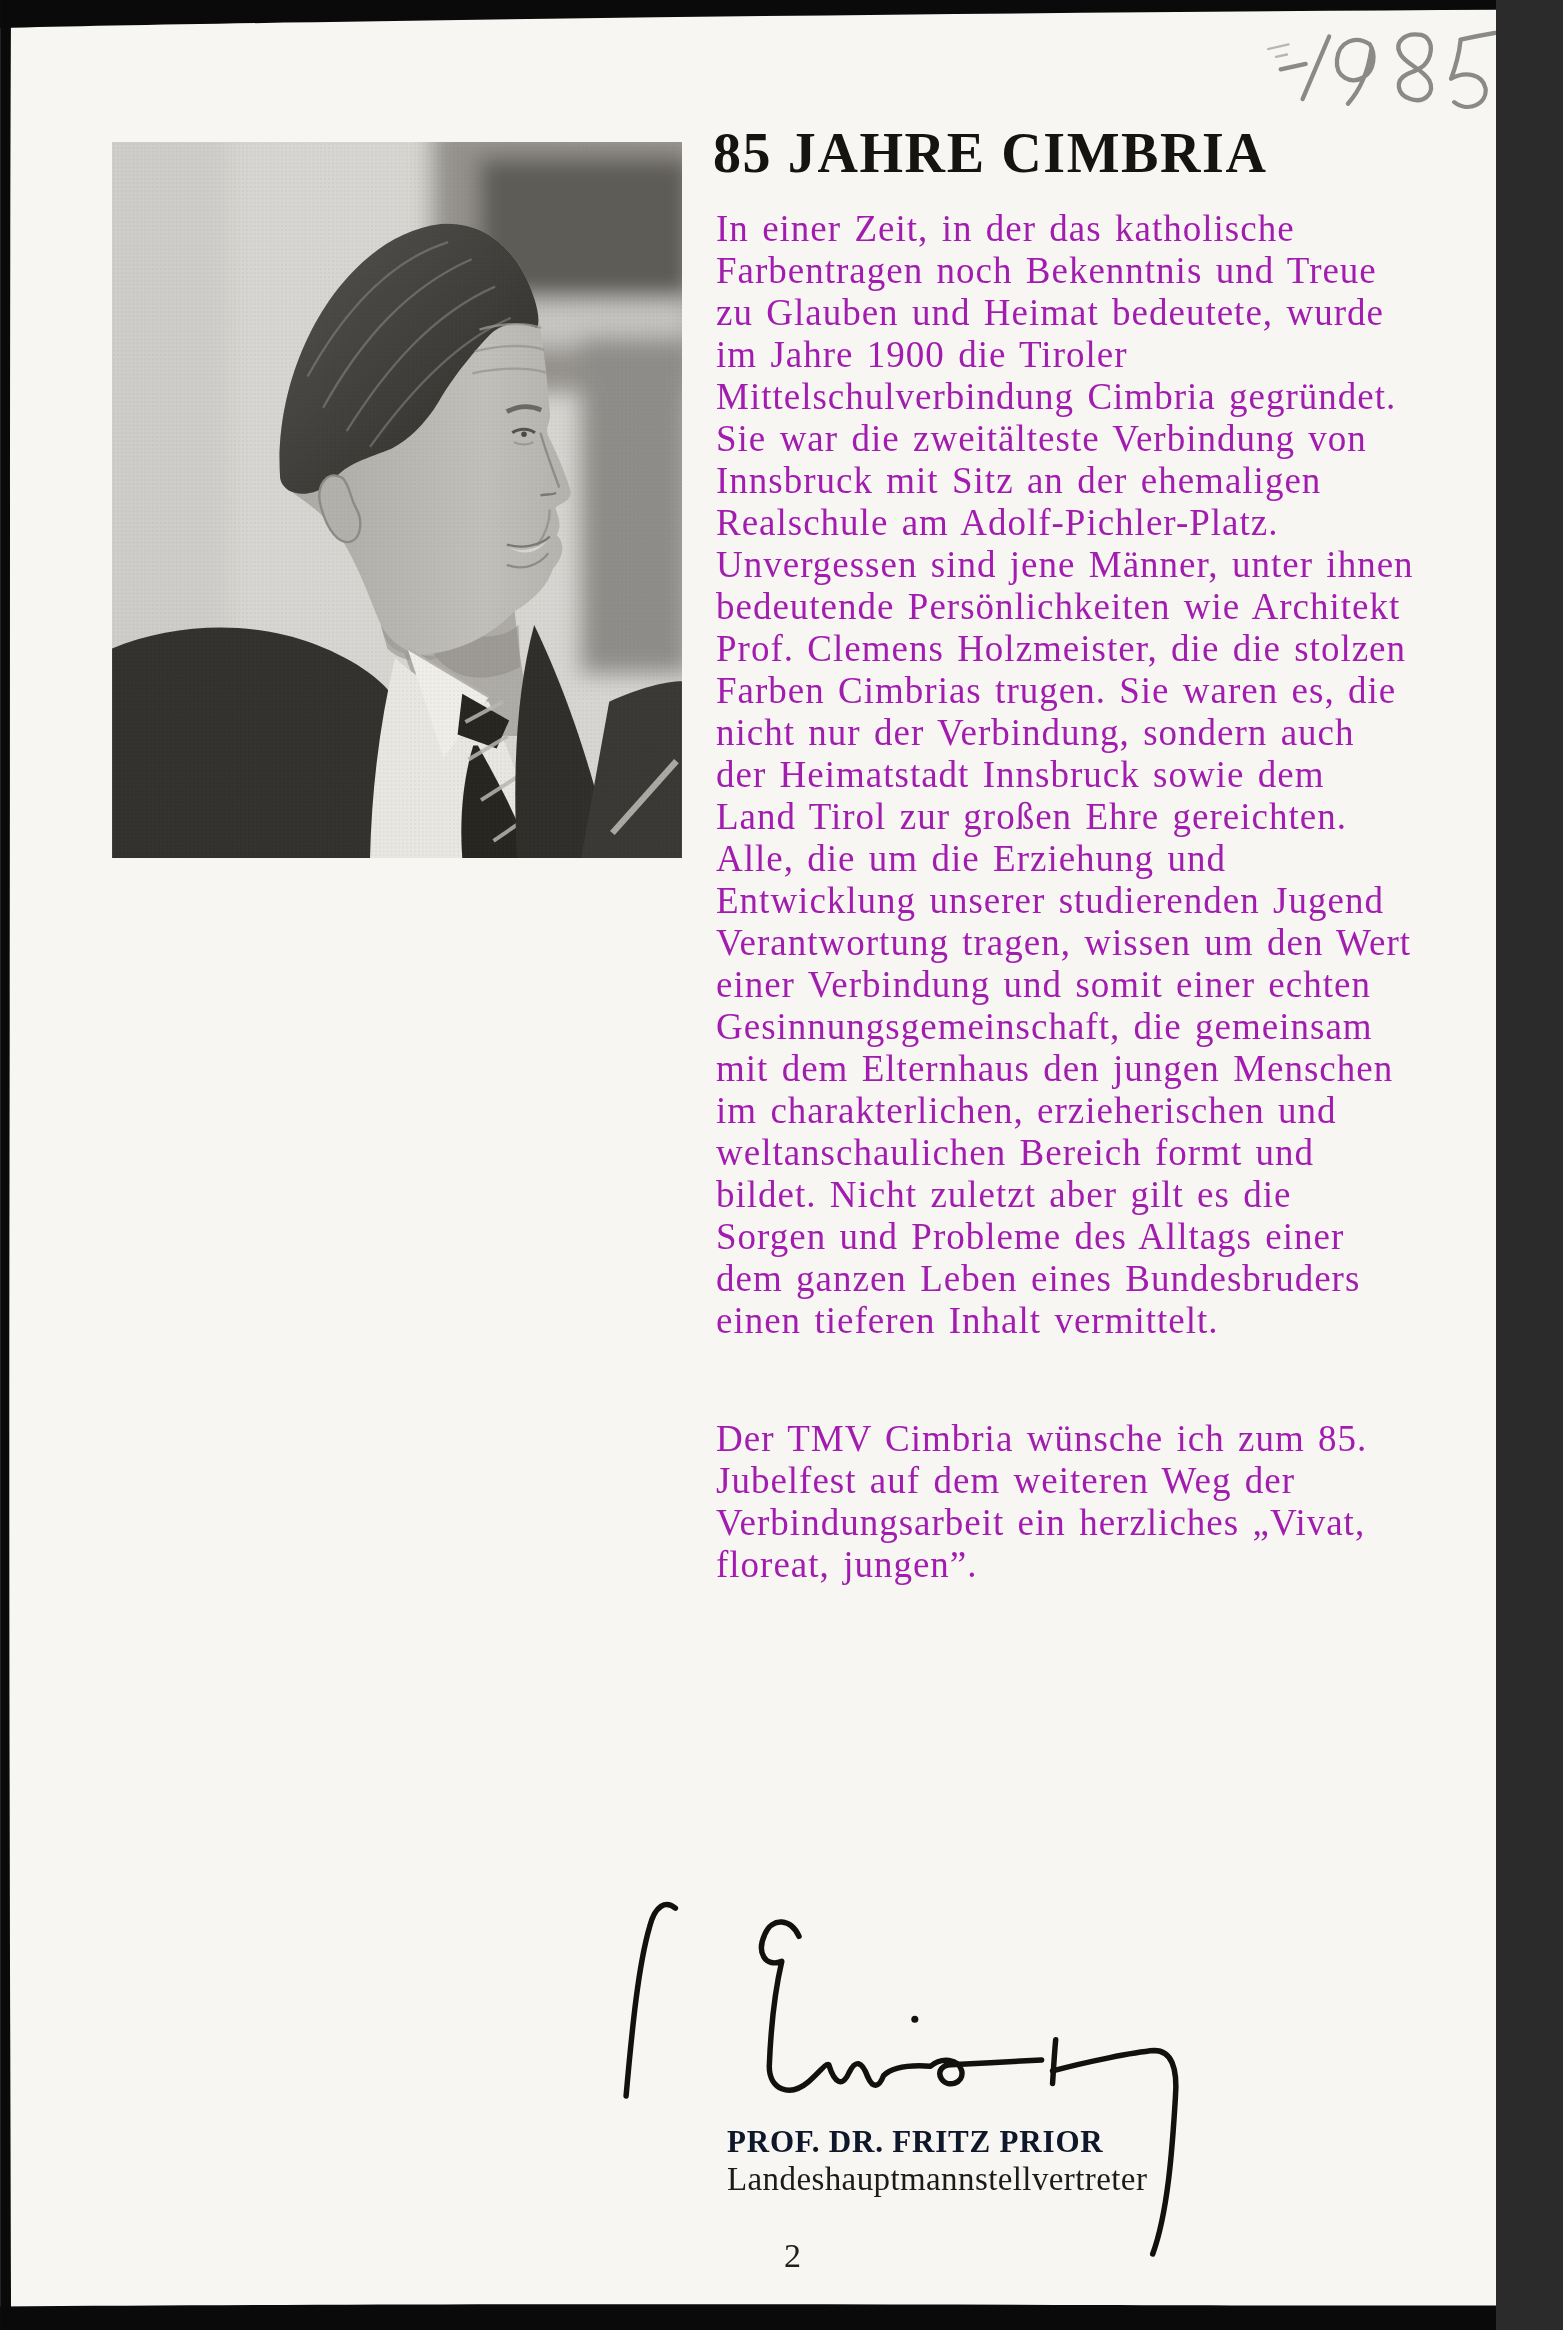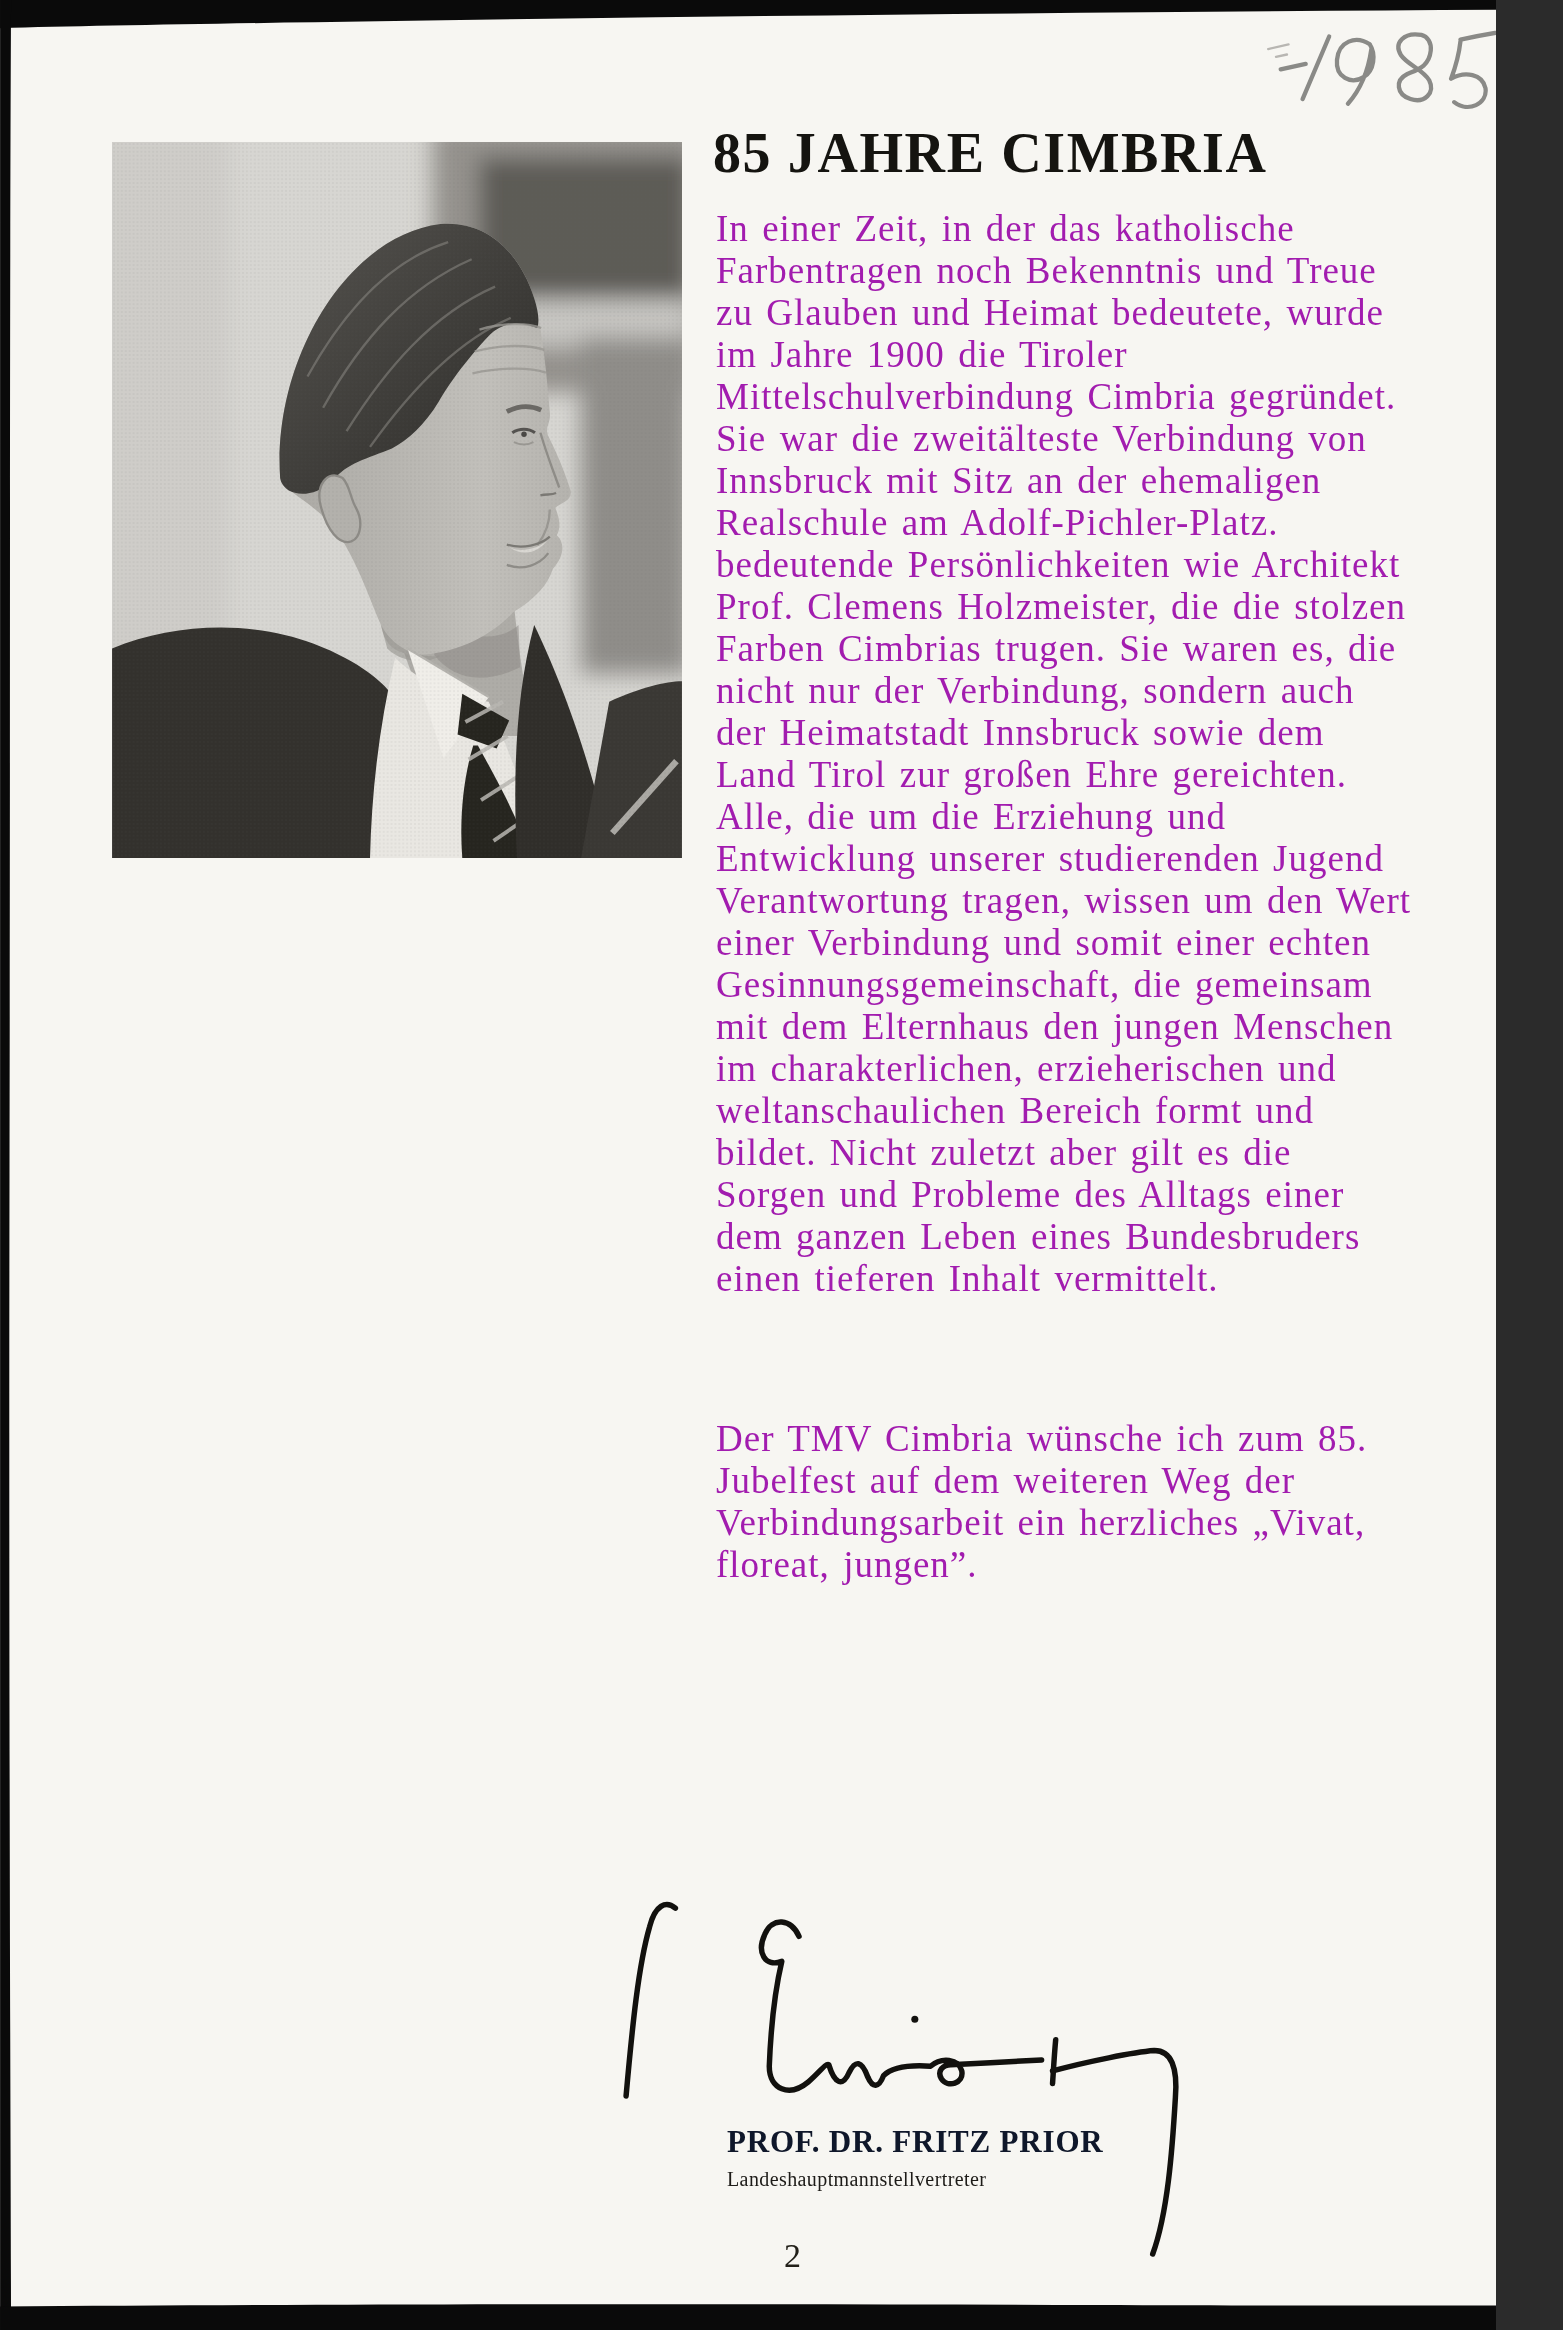--- a/index.html
+++ b/index.html
@@ -30,21 +30,21 @@
   .photo svg{display:block;width:100%;height:100%;}
   .sig-svg{position:absolute;left:594px;top:1869px;width:626px;height:407px;}
   .year-svg{position:absolute;left:1251px;top:15.6px;width:297px;height:102px;}
   .signatory-name{
     position:absolute;left:727px;top:2124px;
     font-weight:bold;font-size:31px;line-height:36px;
     letter-spacing:0.8px;color:#0f172a;white-space:nowrap;
   }
   .signatory-title{
     position:absolute;left:727px;top:2161px;
-    font-size:20px;line-height:36px;
+    font-size:33px;line-height:36px;
     letter-spacing:0.4px;color:#1d1b18;white-space:nowrap;text-align:right;
   }
   .page-number{
     position:absolute;left:784px;top:2236px;
     font-size:34px;line-height:39px;color:#222019;
   }
   .edges{position:absolute;left:0;top:0;width:1564px;height:2330px;pointer-events:none;}
 </style>
 </head>
 <body>
@@ -162,20 +162,21 @@
 
   <div class="body-col">
     <div class="tline">In einer Zeit, in der das katholische</div>
     <div class="tline">Farbentragen noch Bekenntnis und Treue</div>
     <div class="tline">zu Glauben und Heimat bedeutete, wurde</div>
     <div class="tline">im Jahre 1900 die Tiroler</div>
     <div class="tline">Mittelschulverbindung Cimbria gegründet.</div>
     <div class="tline">Sie war die zweitälteste Verbindung von</div>
     <div class="tline">Innsbruck mit Sitz an der ehemaligen</div>
     <div class="tline">Realschule am Adolf-Pichler-Platz.</div>
+    <div class="tline">Unvergessen sind jene Männer, unter ihnen</div>
     <div class="tline">bedeutende Persönlichkeiten wie Architekt</div>
     <div class="tline">Prof. Clemens Holzmeister, die die stolzen</div>
     <div class="tline">Farben Cimbrias trugen. Sie waren es, die</div>
     <div class="tline">nicht nur der Verbindung, sondern auch</div>
     <div class="tline">der Heimatstadt Innsbruck sowie dem</div>
     <div class="tline">Land Tirol zur großen Ehre gereichten.</div>
     <div class="tline">Alle, die um die Erziehung und</div>
     <div class="tline">Entwicklung unserer studierenden Jugend</div>
     <div class="tline">Verantwortung tragen, wissen um den Wert</div>
     <div class="tline">einer Verbindung und somit einer echten</div>

